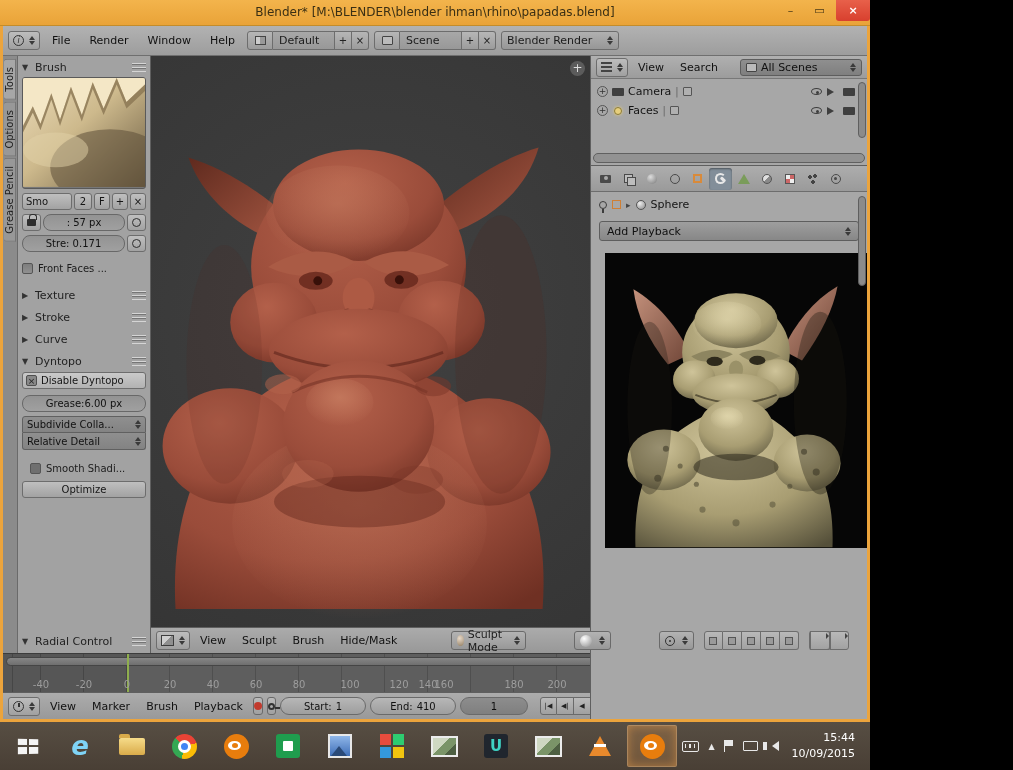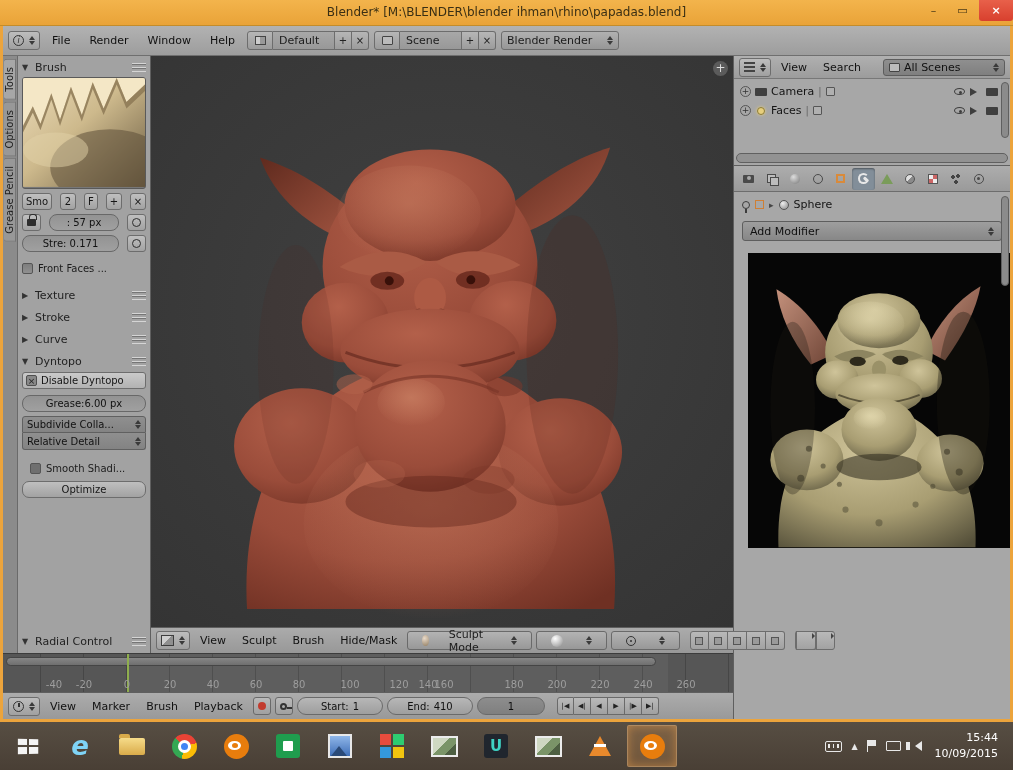--- a/index.html
+++ b/index.html
@@ -1,18 +1,18 @@
 <!DOCTYPE html>
 <html><head>
 <meta charset="utf-8">
 <style>
 *{margin:0;padding:0;box-sizing:border-box;-webkit-user-select:none;user-select:none;}
 html,body{width:1013px;height:770px;overflow:hidden;}
 body{font-family:"DejaVu Sans","Liberation Sans",sans-serif;font-size:11px;color:#1c1c1c;background:#000;}
-.screen{position:relative;width:1013px;height:770px;background:#4d4439;overflow:hidden;}
+.screen{position:relative;width:870px;height:770px;background:#4d4439;overflow:hidden;}
 
 
 .titlebar{position:absolute;top:0;left:0;right:0;height:26px;background:linear-gradient(#f3b44c,#e9a338);border-bottom:1px solid #c38c2b;}
 .title-text{position:absolute;left:0;right:0;top:5px;text-align:center;color:#3a2f14;font-size:12px;}
 .win-controls{position:absolute;right:0;top:0;height:26px;display:flex;align-items:flex-start;}
 .win-btn{width:29px;height:20px;display:flex;align-items:center;justify-content:center;color:#4a3a17;font-size:11px;cursor:default;}
 .win-btn.close{width:34px;height:21px;background:linear-gradient(#e8604a,#d8402e);border-radius:0 0 3px 3px;color:#fff;font-weight:bold;margin-left:2px;}
 
 
 .app{position:absolute;top:26px;left:0;right:0;bottom:48px;border-left:3px solid #eca43c;border-right:3px solid #eca43c;border-bottom:3px solid #eca43c;display:flex;flex-direction:column;background:#a7a7a7;}
@@ -48,21 +48,21 @@
 
 .tabstrip{width:15px;background:#8b8b8b;border-right:1px solid #6a6a6a;display:flex;flex-direction:column;align-items:center;padding-top:3px;gap:2px;}
 .vtab{writing-mode:vertical-rl;transform:rotate(180deg);font-size:10px;color:#1e1e1e;background:#989898;border:1px solid #757575;border-right:none;border-radius:0 3px 3px 0;padding:7px 0;}
 .vtab.active{background:#a7a7a7;}
 
 
 .shelf{width:133px;background:#a2a2a2;border-right:1px solid #5f5f5f;padding:3px 4px;display:flex;flex-direction:column;overflow:hidden;}
 .phead{display:flex;align-items:center;gap:4px;height:17px;color:#222;}
 .phead .grip{margin-left:auto;width:14px;height:9px;background:repeating-linear-gradient(180deg,rgba(255,255,255,.55) 0 1px,rgba(80,80,80,.55) 1px 2px,transparent 2px 4px);}
 .tri{font-size:8px;color:#333;width:9px;display:inline-block;}
-.row{display:flex;gap:8px;margin:2px 0;}
+.row{display:flex;gap:2px;margin:2px 0;}
 .btn{height:17px;background:linear-gradient(#bfbfbf,#a2a2a2);border:1px solid #6d6d6d;border-radius:3px;color:#151515;font-size:10px;display:flex;align-items:center;justify-content:center;padding:0 3px;}
 .slider{height:17px;flex:1;background:linear-gradient(#939393,#a0a0a0);border:1px solid #686868;border-radius:8px;color:#111;font-size:10px;display:flex;align-items:center;justify-content:center;overflow:hidden;white-space:nowrap;}
 .dd{height:17px;background:linear-gradient(#8f8f8f,#838383);border:1px solid #606060;border-radius:3px;color:#111;font-size:10px;display:flex;align-items:center;padding:0 4px;white-space:nowrap;overflow:hidden;}
 .chkrow{display:flex;align-items:center;gap:5px;height:17px;margin:2px 0;color:#1c1c1c;font-size:10px;white-space:nowrap;overflow:hidden;}
 .chk{width:11px;height:11px;background:linear-gradient(#7e7e7e,#909090);border:1px solid #555;border-radius:2px;flex:0 0 auto;}
 .brush-preview{width:124px;height:112px;border:1px solid #5a5a5a;border-radius:3px;overflow:hidden;background:#777;margin:1px 0 2px 0;}
 .lock-btn{width:19px;display:flex;align-items:center;justify-content:center;}
 .lock-ico{width:9px;height:7px;background:#2e2e2e;border-radius:1px;position:relative;display:block;}
 .lock-ico::before{content:"";position:absolute;left:1.5px;top:-5px;width:6px;height:5px;border:1.5px solid #2e2e2e;border-bottom:none;border-radius:3px 3px 0 0;}
 .bsz-ico{width:9px;height:9px;border:1.5px solid #2e2e2e;border-radius:50%;display:block;}
@@ -70,21 +70,21 @@
 .spacer{flex:1;}
 
 
 .viewport{flex:1;display:flex;flex-direction:column;min-width:0;background:#3a3a3a;position:relative;}
 .vp-canvas{flex:1;position:relative;overflow:hidden;}
 .vp-canvas svg{position:absolute;inset:0;width:100%;height:100%;}
 .vp-plus{position:absolute;top:5px;right:5px;width:15px;height:15px;border-radius:50%;background:rgba(160,160,160,.35);color:#ddd;font-size:12px;line-height:14px;text-align:center;}
 .vp-header{height:26px;background:linear-gradient(#ababab,#989898);border-top:1px solid #5f5f5f;display:flex;align-items:center;gap:4px;padding:0 5px;flex:0 0 auto;}
 .ed-ico{width:13px;height:11px;border:1px solid #3d3d3d;background:linear-gradient(135deg,#cfcfcf 50%,#8f8f8f 50%);display:block;}
 .vmenu{padding:3px 6px;color:#111;}
-.mode-dd{height:19px;display:flex;align-items:center;gap:20px;padding:0 14px;background:linear-gradient(#b3b3b3,#989898);border:1px solid #6a6a6a;border-radius:3px;}
+.mode-dd{height:19px;display:flex;align-items:center;gap:4px;padding:0 5px;background:linear-gradient(#b3b3b3,#989898);border:1px solid #6a6a6a;border-radius:3px;margin-left:44px;}
 .mode-ico{width:11px;height:11px;border-radius:50%;background:radial-gradient(circle at 35% 30%,#e8d9c8,#937f63);display:block;}
 .sph-ico{width:12px;height:12px;border-radius:50%;background:radial-gradient(circle at 35% 30%,#ffffff,#b9b9b9 60%,#8a8a8a);display:block;}
 .piv-ico{width:10px;height:10px;border:1.5px solid #333;border-radius:50%;position:relative;display:block;}
 .piv-ico::after{content:"";position:absolute;left:3px;top:3px;width:2px;height:2px;background:#333;border-radius:50%;}
 .segstrip{display:flex;height:19px;margin-left:6px;}
 .segstrip span{width:19px;border:1px solid #6d6d6d;border-left-width:0;background:linear-gradient(#b9b9b9,#a2a2a2);display:flex;align-items:center;justify-content:center;}
 .segstrip span:first-child{border-left-width:1px;border-radius:3px 0 0 3px;}
 .segstrip span:last-child{border-radius:0 3px 3px 0;}
 .segstrip i{width:8px;height:8px;border:1px solid #555;display:block;background:#9a9a9a;}
 .pairgrp{display:flex;margin-left:6px;}
@@ -379,21 +379,21 @@
                     <i class="d"></i>
                   </span>
               </span>
             </div>
 
             <div class="chkrow" style="margin-top:8px;padding-left:8px;">
               <span class="chk" style="background:#6f6f6f;"></span>
               <span>Smooth Shadi...</span>
             </div>
             <div class="row">
-              <span class="btn" style="flex:1;border-radius:7px;">Optimize</span>
+              <span class="btn" style="flex:1;">Optimize</span>
             </div>
 
             <div class="spacer"></div>
 
             <div class="phead">
               <span class="tri">▼</span>
               <span>Radial Control</span>
               <span class="grip"></span>
             </div>
           </div>
@@ -517,21 +517,21 @@
                   </span>
               </div>
             </div>
           </div>
         </div>
 
         <div class="ruler">
           <div class="range"></div>
           <div class="hscroll"></div>
           <div class="cframe"></div>
-          <span class="rlabel" style="left:51px">-40</span>
+          <span class="rlabel" style="left:38px">-40</span>
           <span class="rlabel" style="left:81px">-20</span>
           <span class="rlabel" style="left:124px">0</span>
           <span class="rlabel" style="left:167px">20</span>
           <span class="rlabel" style="left:210px">40</span>
           <span class="rlabel" style="left:253px">60</span>
           <span class="rlabel" style="left:296px">80</span>
           <span class="rlabel" style="left:347px">100</span>
           <span class="rlabel" style="left:396px">120</span>
           <span class="rlabel" style="left:425px">140</span>
           <span class="rlabel" style="left:441px">160</span>
@@ -673,21 +673,21 @@
 
           <div class="crumb">
             <span class="pin-ico"></span>
             <span class="cube-ico"></span>
             <span class="arrow">▸</span>
             <span class="ball-ico"></span>
             <span>Sphere</span>
           </div>
 
           <div class="addmod">
-            <span>Add Modifier</span>
+            <span>Add Playback</span>
             <span class="caret-ud" style="margin-left:auto;">
                 <i class="u"></i>
                 <i class="d"></i>
               </span>
           </div>
 
           <div class="ref-img">
             <svg viewBox="0 0 258 295" preserveAspectRatio="xMidYMid slice">
               <defs>
                 <radialGradient id="obody" cx="45%" cy="30%" r="85%">

